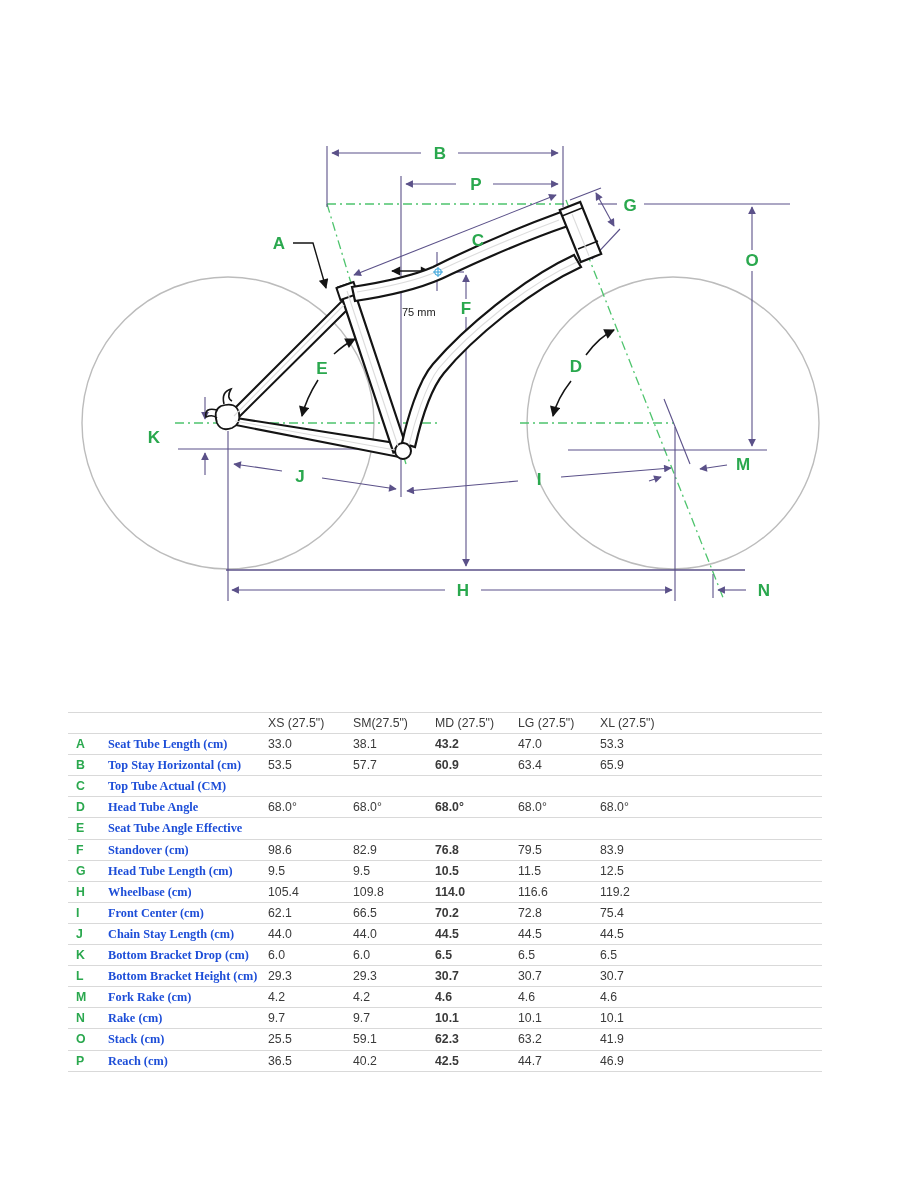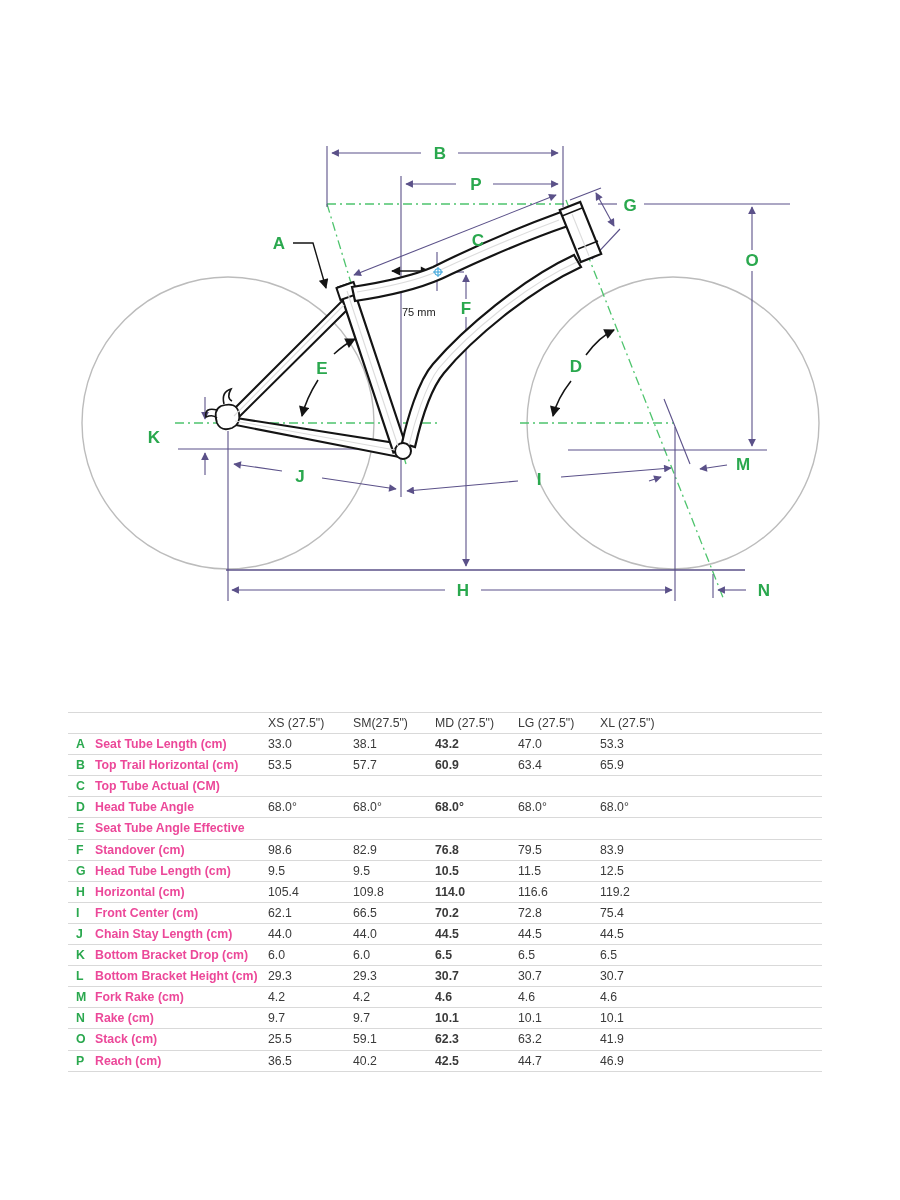--- a/index.html
+++ b/index.html
@@ -13,21 +13,21 @@
     font-weight:bold;font-size:17px;fill:#2aa84e;text-anchor:middle;
   }
   .annot{font-family:"Liberation Sans",sans-serif;font-size:11px;fill:#222;}
   .tablewrap{
     position:absolute;left:68px;top:712px;width:754px;
     border-bottom:1px solid #d9d9d9;font-size:12.3px;color:#3a3a3a;
   }
   .trow{position:relative;height:20.1px;line-height:20.2px;border-top:1px solid #d9d9d9;white-space:nowrap;}
   .trow span{position:absolute;top:0;}
   .c-letter{left:8px;width:16px;font-weight:bold;color:#2aa84e;}
-  .c-name{left:27px;font-weight:bold;color:#ec4899;}
+  .c-name{left:40px;font-weight:bold;color:#1d4ed8;font-family:Liberation Serif, serif;}
   .c-v0{left:200px;} .c-v1{left:285px;} .c-v2{left:367px;font-weight:bold;} .c-v3{left:450px;} .c-v4{left:532px;}
   .thead span{font-weight:normal;color:#3a3a3a;}
 </style>
 </head>
 <body>
 
 <svg id="diagram" width="900" height="660" viewBox="0 0 900 660">
   <defs>
     <marker id="aP" viewBox="0 0 10 10" refX="9" refY="5" markerWidth="9" markerHeight="7" orient="auto-start-reverse">
         <path d="M0,0 L10,5 L0,10 z" fill="#5b5189"></path>
@@ -178,21 +178,21 @@
     <span class="c-letter">A</span>
       <span class="c-name">Seat Tube Length (cm)</span>
       <span class="c-v0">33.0</span>
       <span class="c-v1">38.1</span>
       <span class="c-v2">43.2</span>
       <span class="c-v3">47.0</span>
       <span class="c-v4">53.3</span>
   </div>
   <div class="trow">
     <span class="c-letter">B</span>
-      <span class="c-name">Top Trail Horizontal (cm)</span>
+      <span class="c-name">Top Stay Horizontal (cm)</span>
       <span class="c-v0">53.5</span>
       <span class="c-v1">57.7</span>
       <span class="c-v2">60.9</span>
       <span class="c-v3">63.4</span>
       <span class="c-v4">65.9</span>
   </div>
   <div class="trow">
     <span class="c-letter">C</span>
       <span class="c-name">Top Tube Actual (CM)</span>
       <span class="c-v0"></span>
@@ -232,21 +232,21 @@
     <span class="c-letter">G</span>
       <span class="c-name">Head Tube Length (cm)</span>
       <span class="c-v0">9.5</span>
       <span class="c-v1">9.5</span>
       <span class="c-v2">10.5</span>
       <span class="c-v3">11.5</span>
       <span class="c-v4">12.5</span>
   </div>
   <div class="trow">
     <span class="c-letter">H</span>
-      <span class="c-name">Horizontal (cm)</span>
+      <span class="c-name">Wheelbase (cm)</span>
       <span class="c-v0">105.4</span>
       <span class="c-v1">109.8</span>
       <span class="c-v2">114.0</span>
       <span class="c-v3">116.6</span>
       <span class="c-v4">119.2</span>
   </div>
   <div class="trow">
     <span class="c-letter">I</span>
       <span class="c-name">Front Center (cm)</span>
       <span class="c-v0">62.1</span>

